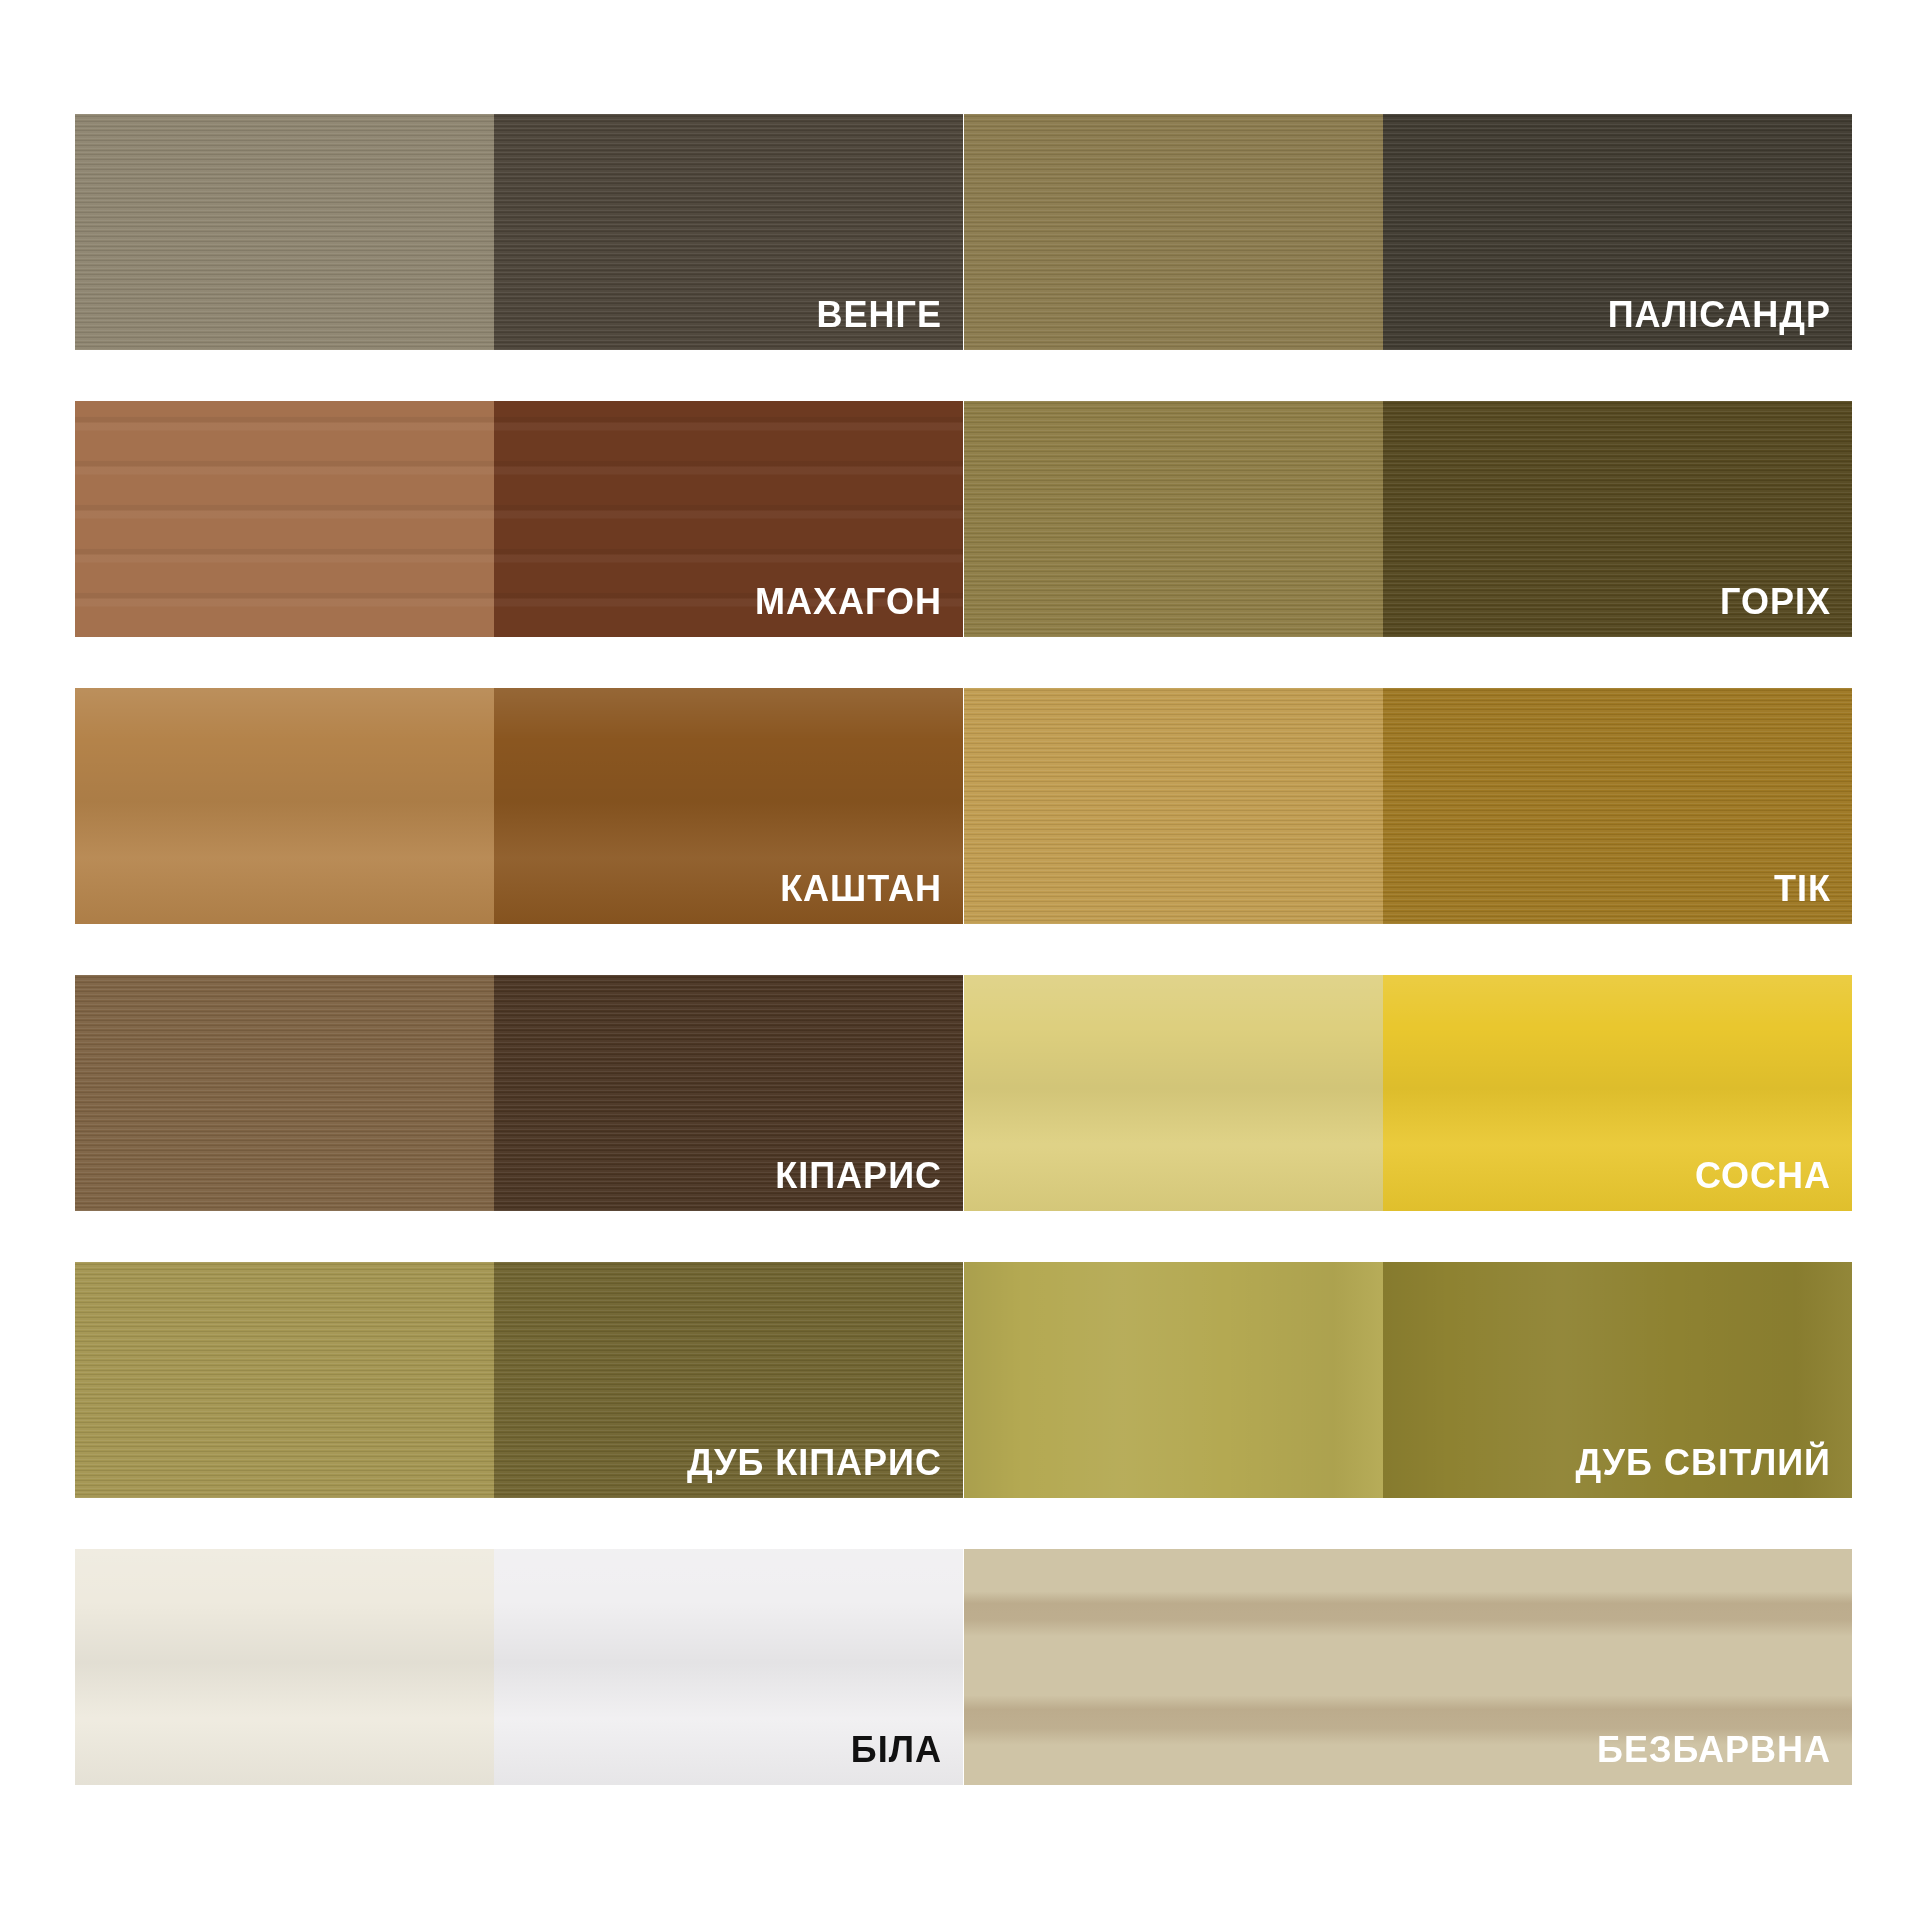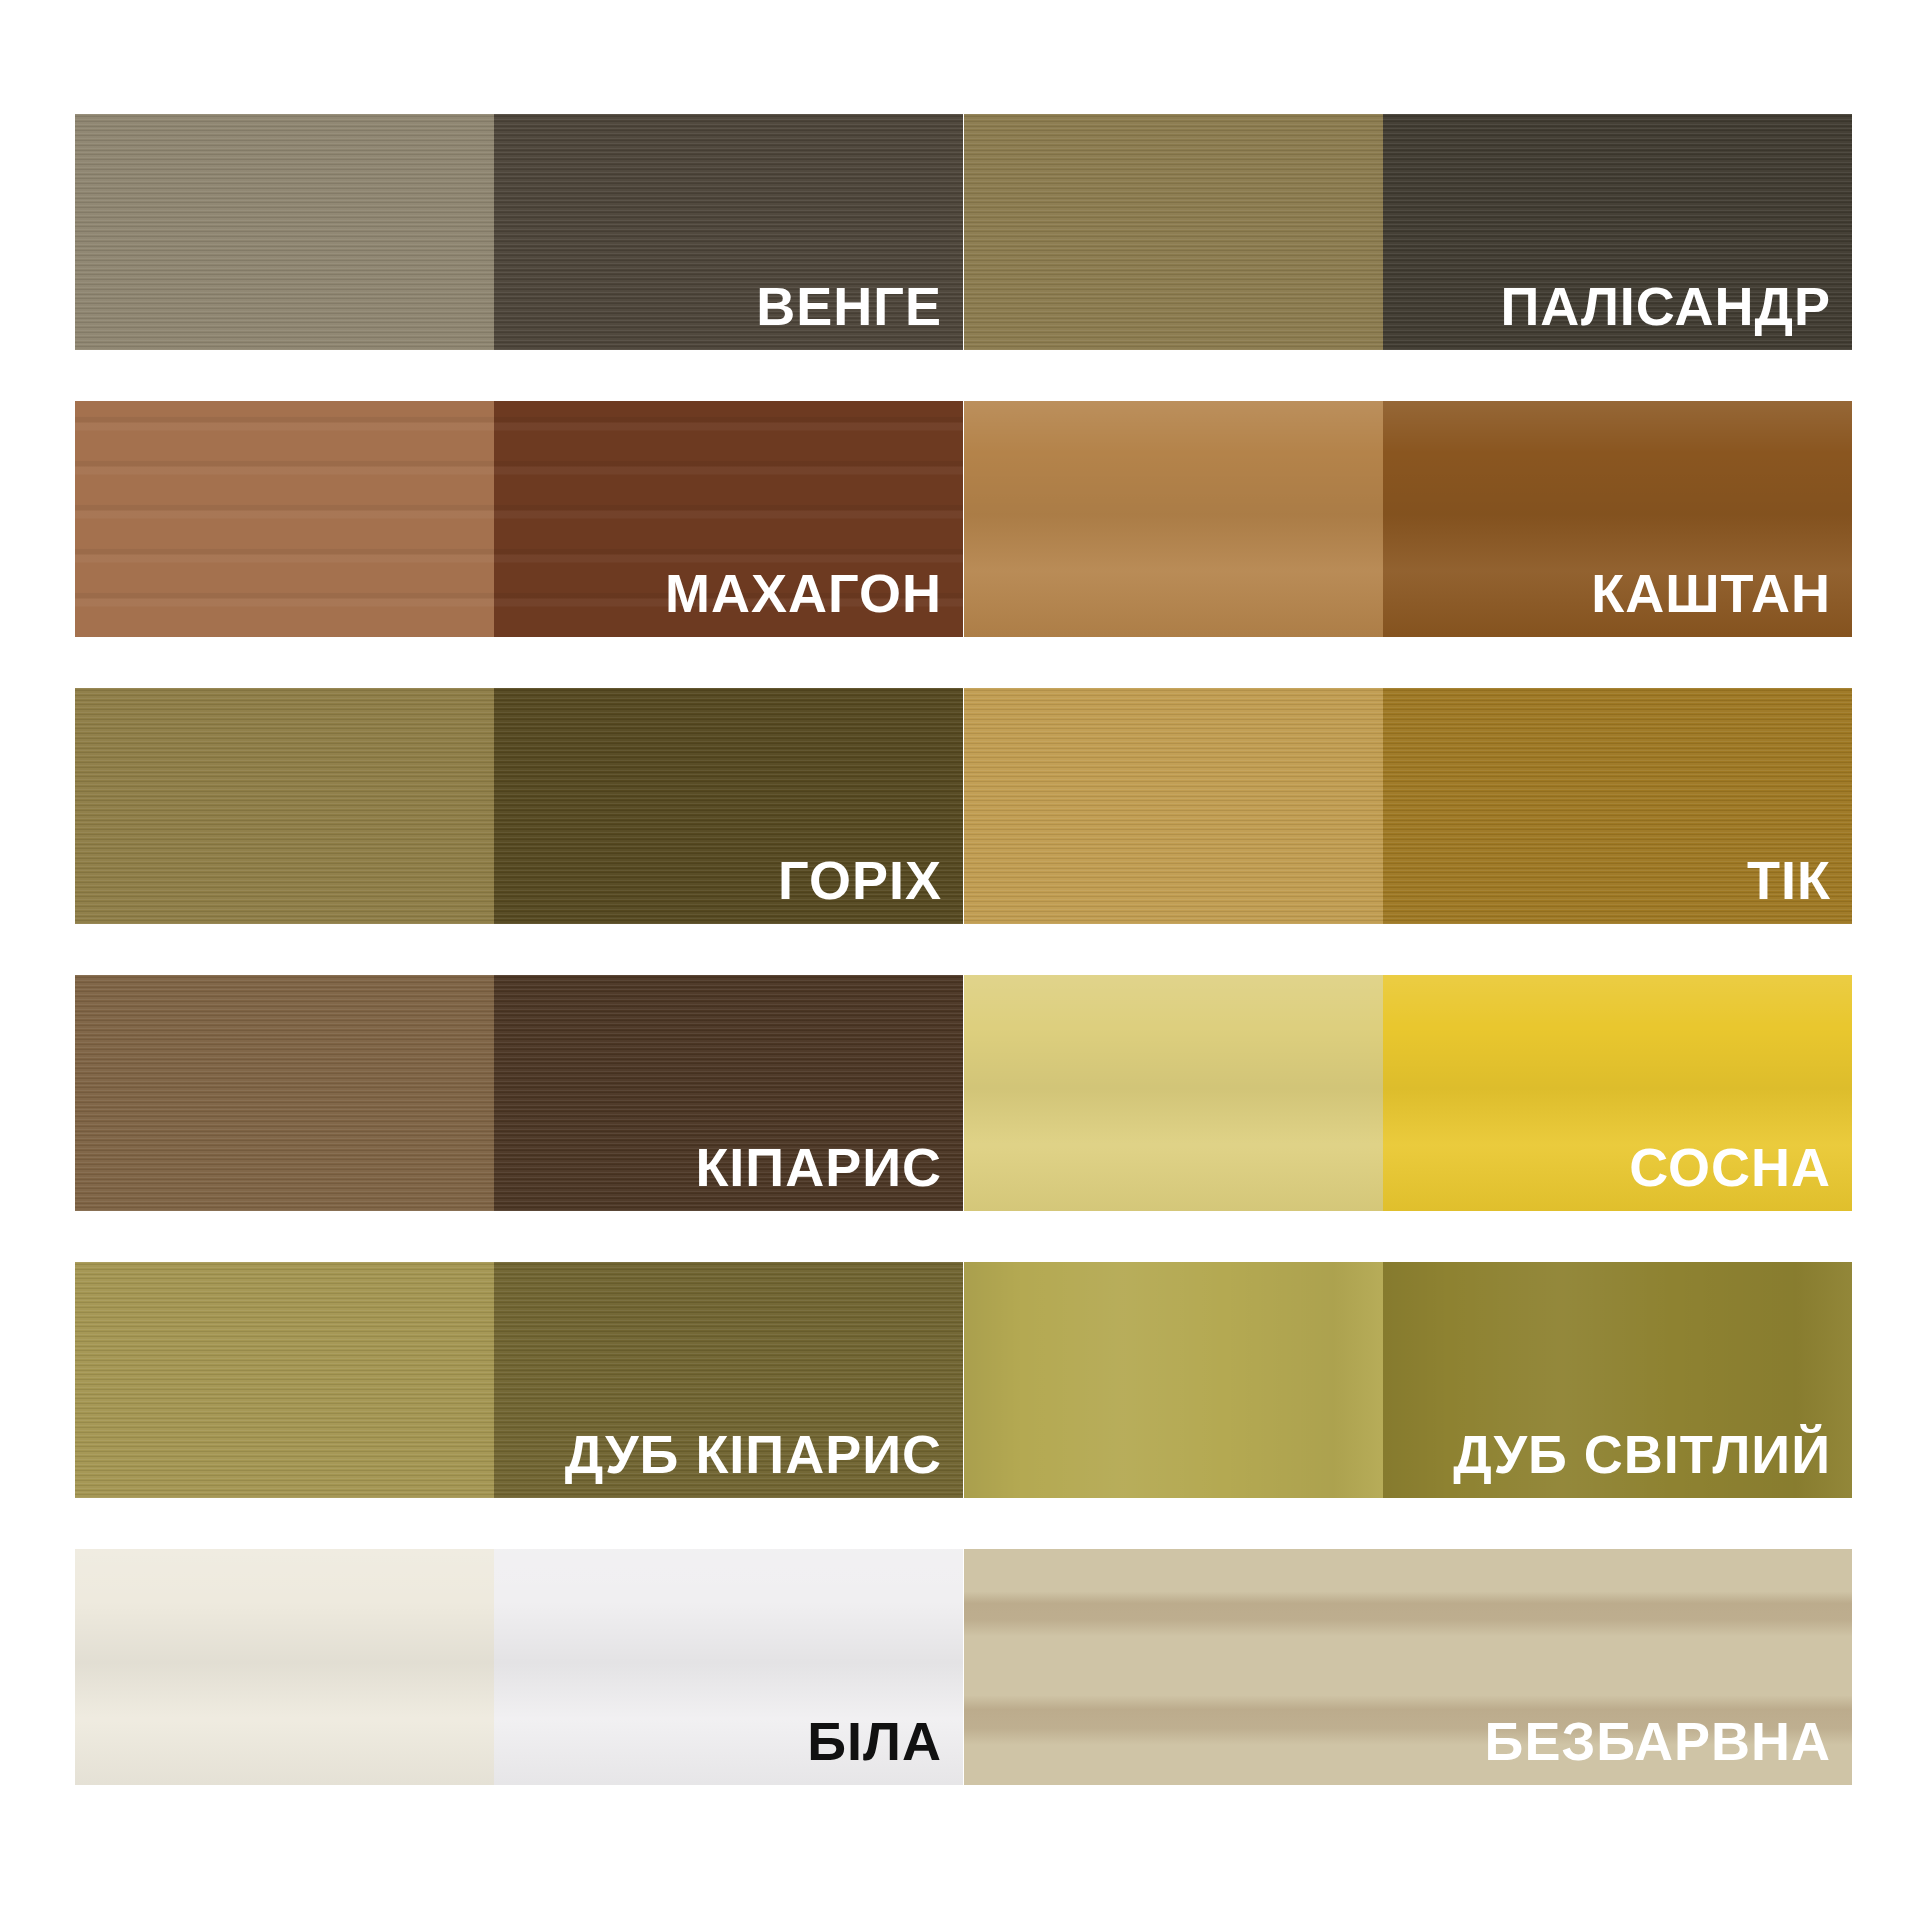--- a/index.html
+++ b/index.html
@@ -119,21 +119,21 @@
         rgba(0,0,0,0.00) 62%,
         rgba(120,85,50,0.22) 68%,
         rgba(120,85,50,0.19) 76%,
         rgba(0,0,0,0.00) 83%);
   }
 
   .label {
     position: absolute;
     right: 21px;
     bottom: 17.4px;
-    font-size: 54px;
+    font-size: 36px;
     font-weight: bold;
     letter-spacing: 1px;
     line-height: 1;
     white-space: nowrap;
     font-family: "Liberation Sans", sans-serif;
     z-index: 5;
   }
   .label.light { color: #ffffff; }
   .label.dark  { color: #111111; }
 </style>
@@ -174,40 +174,40 @@
           </div>
         <div class="half half-right" style="background-color: rgb(109, 58, 33);">
             <div class="grain bands"></div>
           </div>
       </div>
       <div class="label light" style="color: rgb(255, 255, 255);">МАХАГОН</div>
     </div>
     <div class="col-gap"></div>
     <div class="swatch">
       <div class="halves">
+        <div class="half half-left" style="background-color: rgb(141, 124, 69);">
+            <div class="grain fine"></div>
+          </div>
+        <div class="half half-right" style="background-color: rgb(84, 71, 31);">
+            <div class="grain fine"></div>
+          </div>
+      </div>
+      <div class="label light" style="color: rgb(255, 255, 255);">ГОРІХ</div>
+    </div>
+
+    <div class="swatch">
+      <div class="halves">
         <div class="half half-left" style="background-color: rgb(180, 131, 74);">
             <div class="grain soft"></div>
           </div>
         <div class="half half-right" style="background-color: rgb(138, 86, 32);">
             <div class="grain soft"></div>
           </div>
       </div>
       <div class="label light" style="color: rgb(255, 255, 255);">КАШТАН</div>
-    </div>
-
-    <div class="swatch">
-      <div class="halves">
-        <div class="half half-left" style="background-color: rgb(141, 124, 69);">
-            <div class="grain fine"></div>
-          </div>
-        <div class="half half-right" style="background-color: rgb(84, 71, 31);">
-            <div class="grain fine"></div>
-          </div>
-      </div>
-      <div class="label light" style="color: rgb(255, 255, 255);">ГОРІХ</div>
     </div>
     <div class="col-gap"></div>
     <div class="swatch">
       <div class="halves">
         <div class="half half-left" style="background-color: rgb(192, 156, 80);">
             <div class="grain fine"></div>
           </div>
         <div class="half half-right" style="background-color: rgb(157, 119, 34);">
             <div class="grain fine"></div>
           </div>

